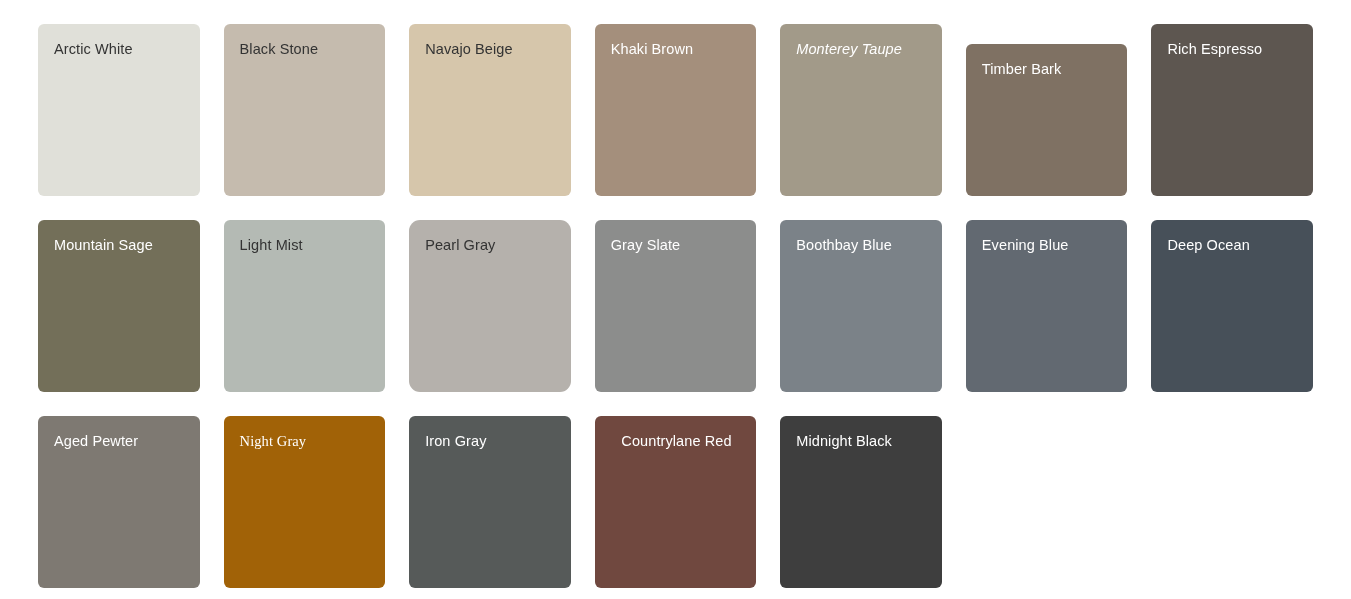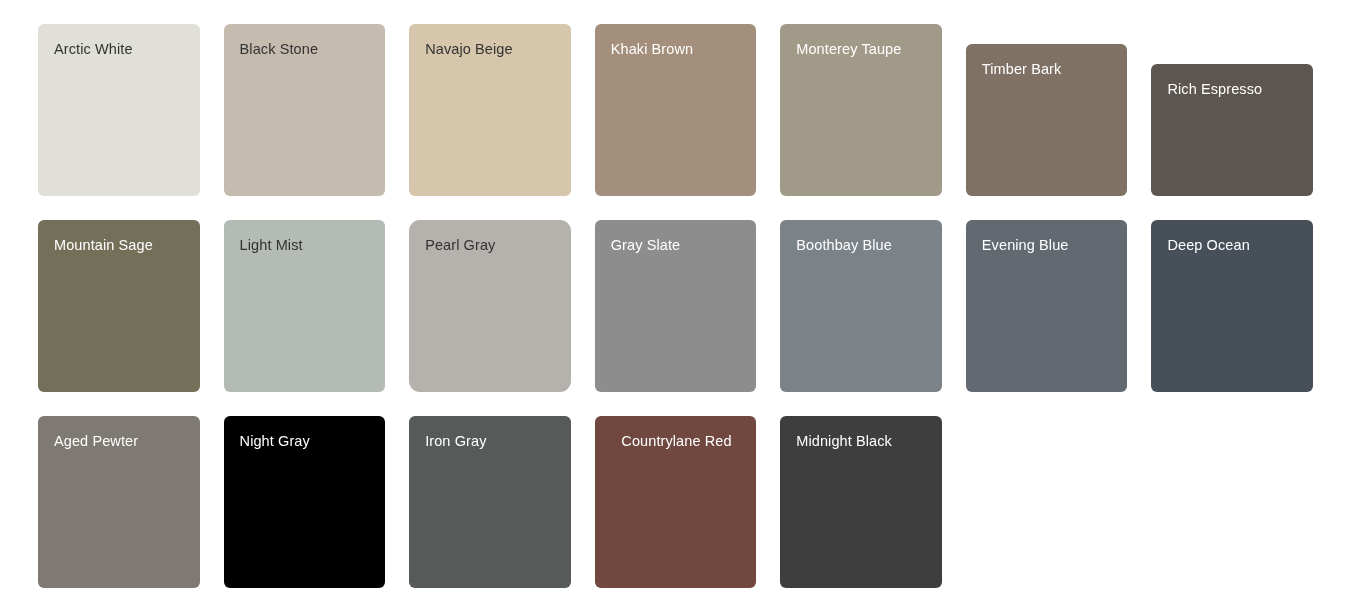--- a/index.html
+++ b/index.html
@@ -51,27 +51,27 @@
     </div>
     <div class="swatch text-dark" style="background: rgb(197, 187, 174);">
       <span class="swatch-label">Black Stone</span>
     </div>
     <div class="swatch text-dark" style="background: rgb(214, 198, 171);">
       <span class="swatch-label">Navajo Beige</span>
     </div>
     <div class="swatch text-light" style="background: rgb(164, 143, 124);">
       <span class="swatch-label">Khaki Brown</span>
     </div>
-    <div class="swatch text-light" style="background: rgb(162, 154, 137);">
+    <div class="swatch text-light" style="background: rgb(162, 154, 137); font-style: italic;">
       <span class="swatch-label">Monterey Taupe</span>
     </div>
     <div class="swatch text-light" style="background: rgb(127, 113, 99); margin-top: 20px;">
       <span class="swatch-label">Timber Bark</span>
     </div>
-    <div class="swatch text-light" style="background: rgb(93, 86, 80); margin-top: 40px;">
+    <div class="swatch text-light" style="background: rgb(93, 86, 80);">
       <span class="swatch-label">Rich Espresso</span>
     </div>
     <div class="swatch text-light" style="background: rgb(115, 111, 89);">
       <span class="swatch-label">Mountain Sage</span>
     </div>
     <div class="swatch text-dark" style="background: rgb(180, 186, 180);">
       <span class="swatch-label">Light Mist</span>
     </div>
     <div class="swatch text-dark" style="background: rgb(181, 177, 172); border-radius: 11px;">
       <span class="swatch-label">Pearl Gray</span>
@@ -84,21 +84,21 @@
     </div>
     <div class="swatch text-light" style="background: rgb(98, 105, 113);">
       <span class="swatch-label">Evening Blue</span>
     </div>
     <div class="swatch text-light" style="background: rgb(71, 80, 89);">
       <span class="swatch-label">Deep Ocean</span>
     </div>
     <div class="swatch text-light" style="background: rgb(126, 121, 114);">
       <span class="swatch-label">Aged Pewter</span>
     </div>
-    <div class="swatch text-light" style="background: #000000;">
+    <div class="swatch text-light" style="background: #a16207; font-family: Liberation Serif, serif;">
       <span class="swatch-label">Night Gray</span>
     </div>
     <div class="swatch text-light" style="background: rgb(86, 90, 89);">
       <span class="swatch-label">Iron Gray</span>
     </div>
     <div class="swatch text-light" style="background: rgb(112, 72, 63); text-align: center;">
       <span class="swatch-label">Countrylane Red</span>
     </div>
     <div class="swatch text-light" style="background: rgb(62, 62, 62);">
       <span class="swatch-label">Midnight Black</span>

